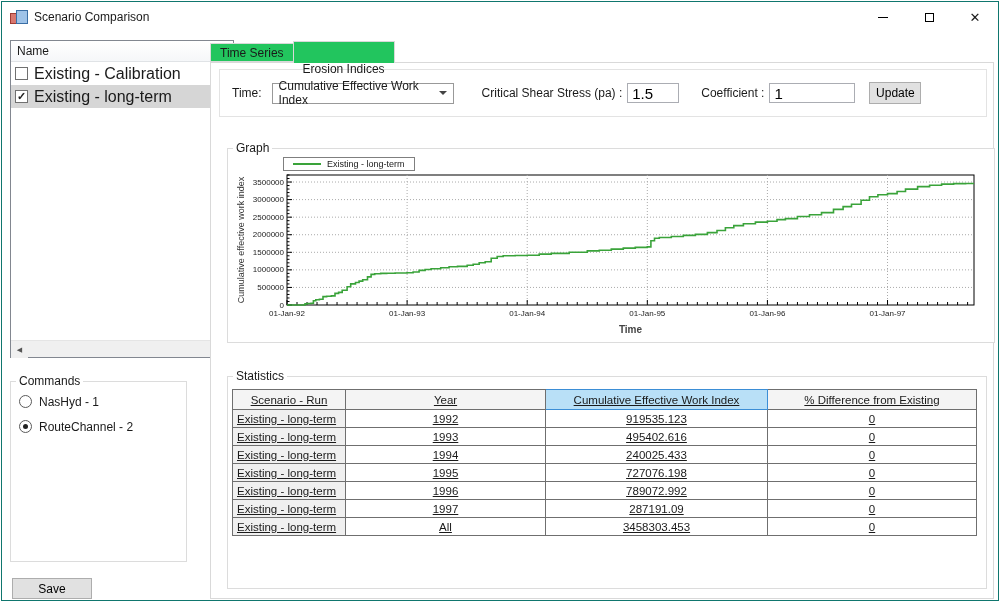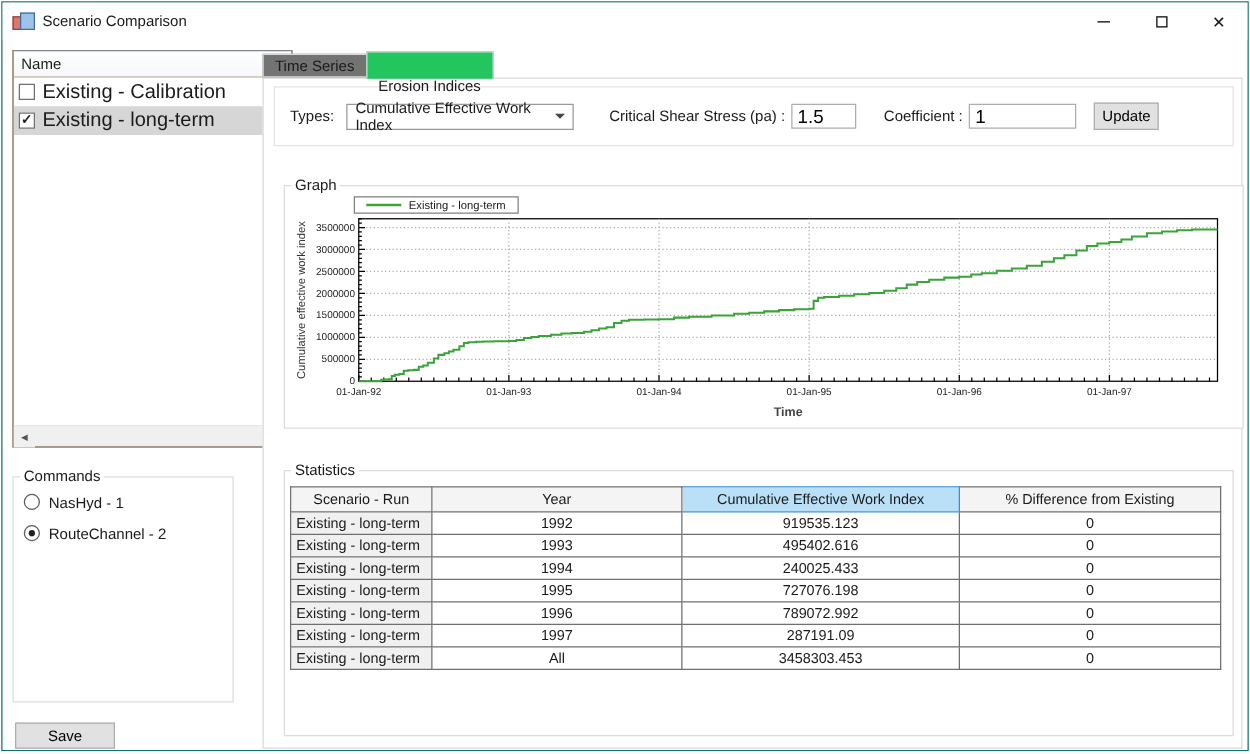--- a/index.html
+++ b/index.html
@@ -12,21 +12,21 @@
   .app-icon::before { content:""; position:absolute; left:0; top:3px; width:9px; height:9px; background:#d9776f; border:1px solid #a03c34; }
   .app-icon::after { content:""; position:absolute; left:6px; top:0; width:10px; height:12px; background:#9fc3e8; border:1px solid #3a6ea5; }
   .title-text { margin-left:7px; font-size:12px; }
   .win-buttons { position:absolute; right:0; top:0; height:30px; display:flex; }
   .win-btn { width:46px; height:30px; display:flex; align-items:center; justify-content:center; cursor:default; }
   .glyph-min { width:10px; height:1px; background:#000; }
   .glyph-max { width:9px; height:9px; border:1px solid #000; }
   .glyph-close { font-size:13px; line-height:1; }
 
   
-  .list-control { position:absolute; left:8px; top:38px; width:224px; height:318px; border:1px solid #828790; background:#a16207; }
+  .list-control { position:absolute; left:8px; top:38px; width:224px; height:318px; border:1px solid #828790; background:#ef4444; }
   .list-header { height:21px; background:linear-gradient(#ffffff,#f5f7f9); border-bottom:1px solid #e0e3e6; padding:3px 0 0 6px; font-size:12px; }
   .list-body { position:absolute; left:0; top:21px; right:17px; bottom:17px; background:#fff; overflow:hidden; }
   .list-item { height:23px; display:flex; align-items:center; padding-left:4px; gap:6px; }
   .list-item.selected { background:#d6d6d6; }
   .checkbox { width:13px; height:13px; border:1px solid #707070; background:#fff; flex:0 0 13px; font-size:11px; font-weight:bold; line-height:11px; text-align:center; color:#222; }
   .item-label { font-size:16px; white-space:nowrap; }
   .vscroll { position:absolute; right:0; top:21px; bottom:17px; width:17px; background:#f0f0f0; }
   .hscroll { position:absolute; left:0; right:0; bottom:0; height:17px; background:#f0f0f0; border-top:1px solid #e5e5e5; }
   .scroll-btn { position:absolute; width:17px; height:17px; display:flex; align-items:center; justify-content:center; font-size:7px; color:#555; background:#f0f0f0; }
   .sb-up { top:0; left:0; } .sb-down { bottom:0; left:0; }
@@ -39,21 +39,21 @@
   .commands { position:absolute; left:8px; top:372px; width:177px; height:188px; }
   .radio-row { display:flex; align-items:center; gap:7px; height:23px; padding-left:8px; margin-top:2px; }
   .radio { width:13px; height:13px; border:1px solid #5a5a5a; border-radius:50%; background:#fff; flex:0 0 13px; position:relative; }
   .radio.on::after { content:""; position:absolute; left:3px; top:3px; width:5px; height:5px; border-radius:50%; background:#222; }
 
   .btn { background:#e1e1e1; border:1px solid #adadad; font-size:12px; font-family:inherit; text-align:center; cursor:default; }
   .save { position:absolute; left:10px; top:576px; width:80px; height:21px; }
 
   
   .tabstrip { position:absolute; left:208px; top:38px; height:22px; display:flex; align-items:flex-end; z-index:3; }
-  .tab { height:19px; padding:2px 9px 0; background:#737373; border:1px solid #d9d9d9; font-size:12px; margin-right:-1px; position:relative; }
+  .tab { height:19px; padding:2px 9px 0; background:#22c55e; border:1px solid #d9d9d9; font-size:12px; margin-right:-1px; position:relative; }
   .tab.active { height:22px; padding-top:20px; background:#22c55e; border-bottom:none; margin-bottom:-1px; z-index:4; }
   .tabpage { position:absolute; left:208px; top:60px; width:784px; height:537px; border:1px solid #d9d9d9; background:#fff; }
 
   
   .controls-panel { position:absolute; left:8px; top:6px; width:768px; height:48px; border:1px solid #e3e3e3; display:flex; align-items:center; padding:0 12px; }
   .lbl { font-size:12px; white-space:nowrap; }
   .combo { margin-left:10px; width:182px; height:21px; border:1px solid #999; background:#fff; display:flex; align-items:center; justify-content:space-between; padding:0 6px; font-size:12px; }
   .chev { width:0; height:0; border-left:4px solid transparent; border-right:4px solid transparent; border-top:4px solid #444; }
   .txt { border:1px solid #abadb3; height:20px; font-family:inherit; font-size:15px; padding:0 4px; }
   .txt.shear { margin-left:5px; width:52px; }
@@ -64,21 +64,21 @@
 
   
   .graph { position:absolute; left:16px; top:78px; width:768px; height:202px; }
   .chart-wrap { position:relative; width:100%; height:182px; }
   .legend { position:absolute; left:55px; top:2px; z-index:2; border:1px solid #7f7f7f; background:#fff; display:flex; align-items:center; gap:6px; padding:1px 9px; font-size:9px; }
   .legend-line { width:28px; height:0; border-top:2px solid #3aa33a; }
   #chart { position:absolute; left:4px; top:0; }
 
   
   .stats { position:absolute; left:16px; top:306px; width:760px; height:220px; }
-  #stats-table { border-collapse:collapse; margin:6px 0 0 4px; table-layout:fixed; }
+  #stats-table { border-collapse:collapse; margin:6px 0 0 4px; table-layout:fixed;text-decoration:underline; }
   #stats-table th { height:20px; background:#f4f4f4; border:1px solid #6f6f6f; font-size:11.5px; font-weight:normal; text-align:center; overflow:hidden; }
   #stats-table th.hl { background:#b9e0f7; border:1px solid #3b8ed6; }
   #stats-table td { height:18px; border:1px solid #6f6f6f; font-size:11.5px; text-align:center; padding:0 4px; background:#fff; overflow:hidden; white-space:nowrap; }
   #stats-table td.rowhead { background:#f0f0f0; text-align:left; }
 </style>
 </head>
 <body>
 
 <div class="window">
 
@@ -138,21 +138,21 @@
   <button class="btn save">Save</button>
 
   <div class="tabstrip" id="tabstrip">
       <div class="tab">Time Series</div>
       <div class="tab active">Erosion Indices</div>
     </div>
 
   <div class="tabpage">
 
     <div class="controls-panel">
-      <span class="lbl">Types:</span>
+      <span class="lbl">Time:</span>
       <div class="combo">
         <span>Cumulative Effective Work Index</span>
         <span class="chev"></span>
       </div>
       <span class="lbl shear-l">Critical Shear Stress (pa) : </span>
       <input class="txt shear" type="text" value="1.5" style="">
       <span class="lbl coef-l">Coefficient : </span>
       <input class="txt coef" type="text" value="1" style="">
       <button class="btn update">Update</button>
     </div>

